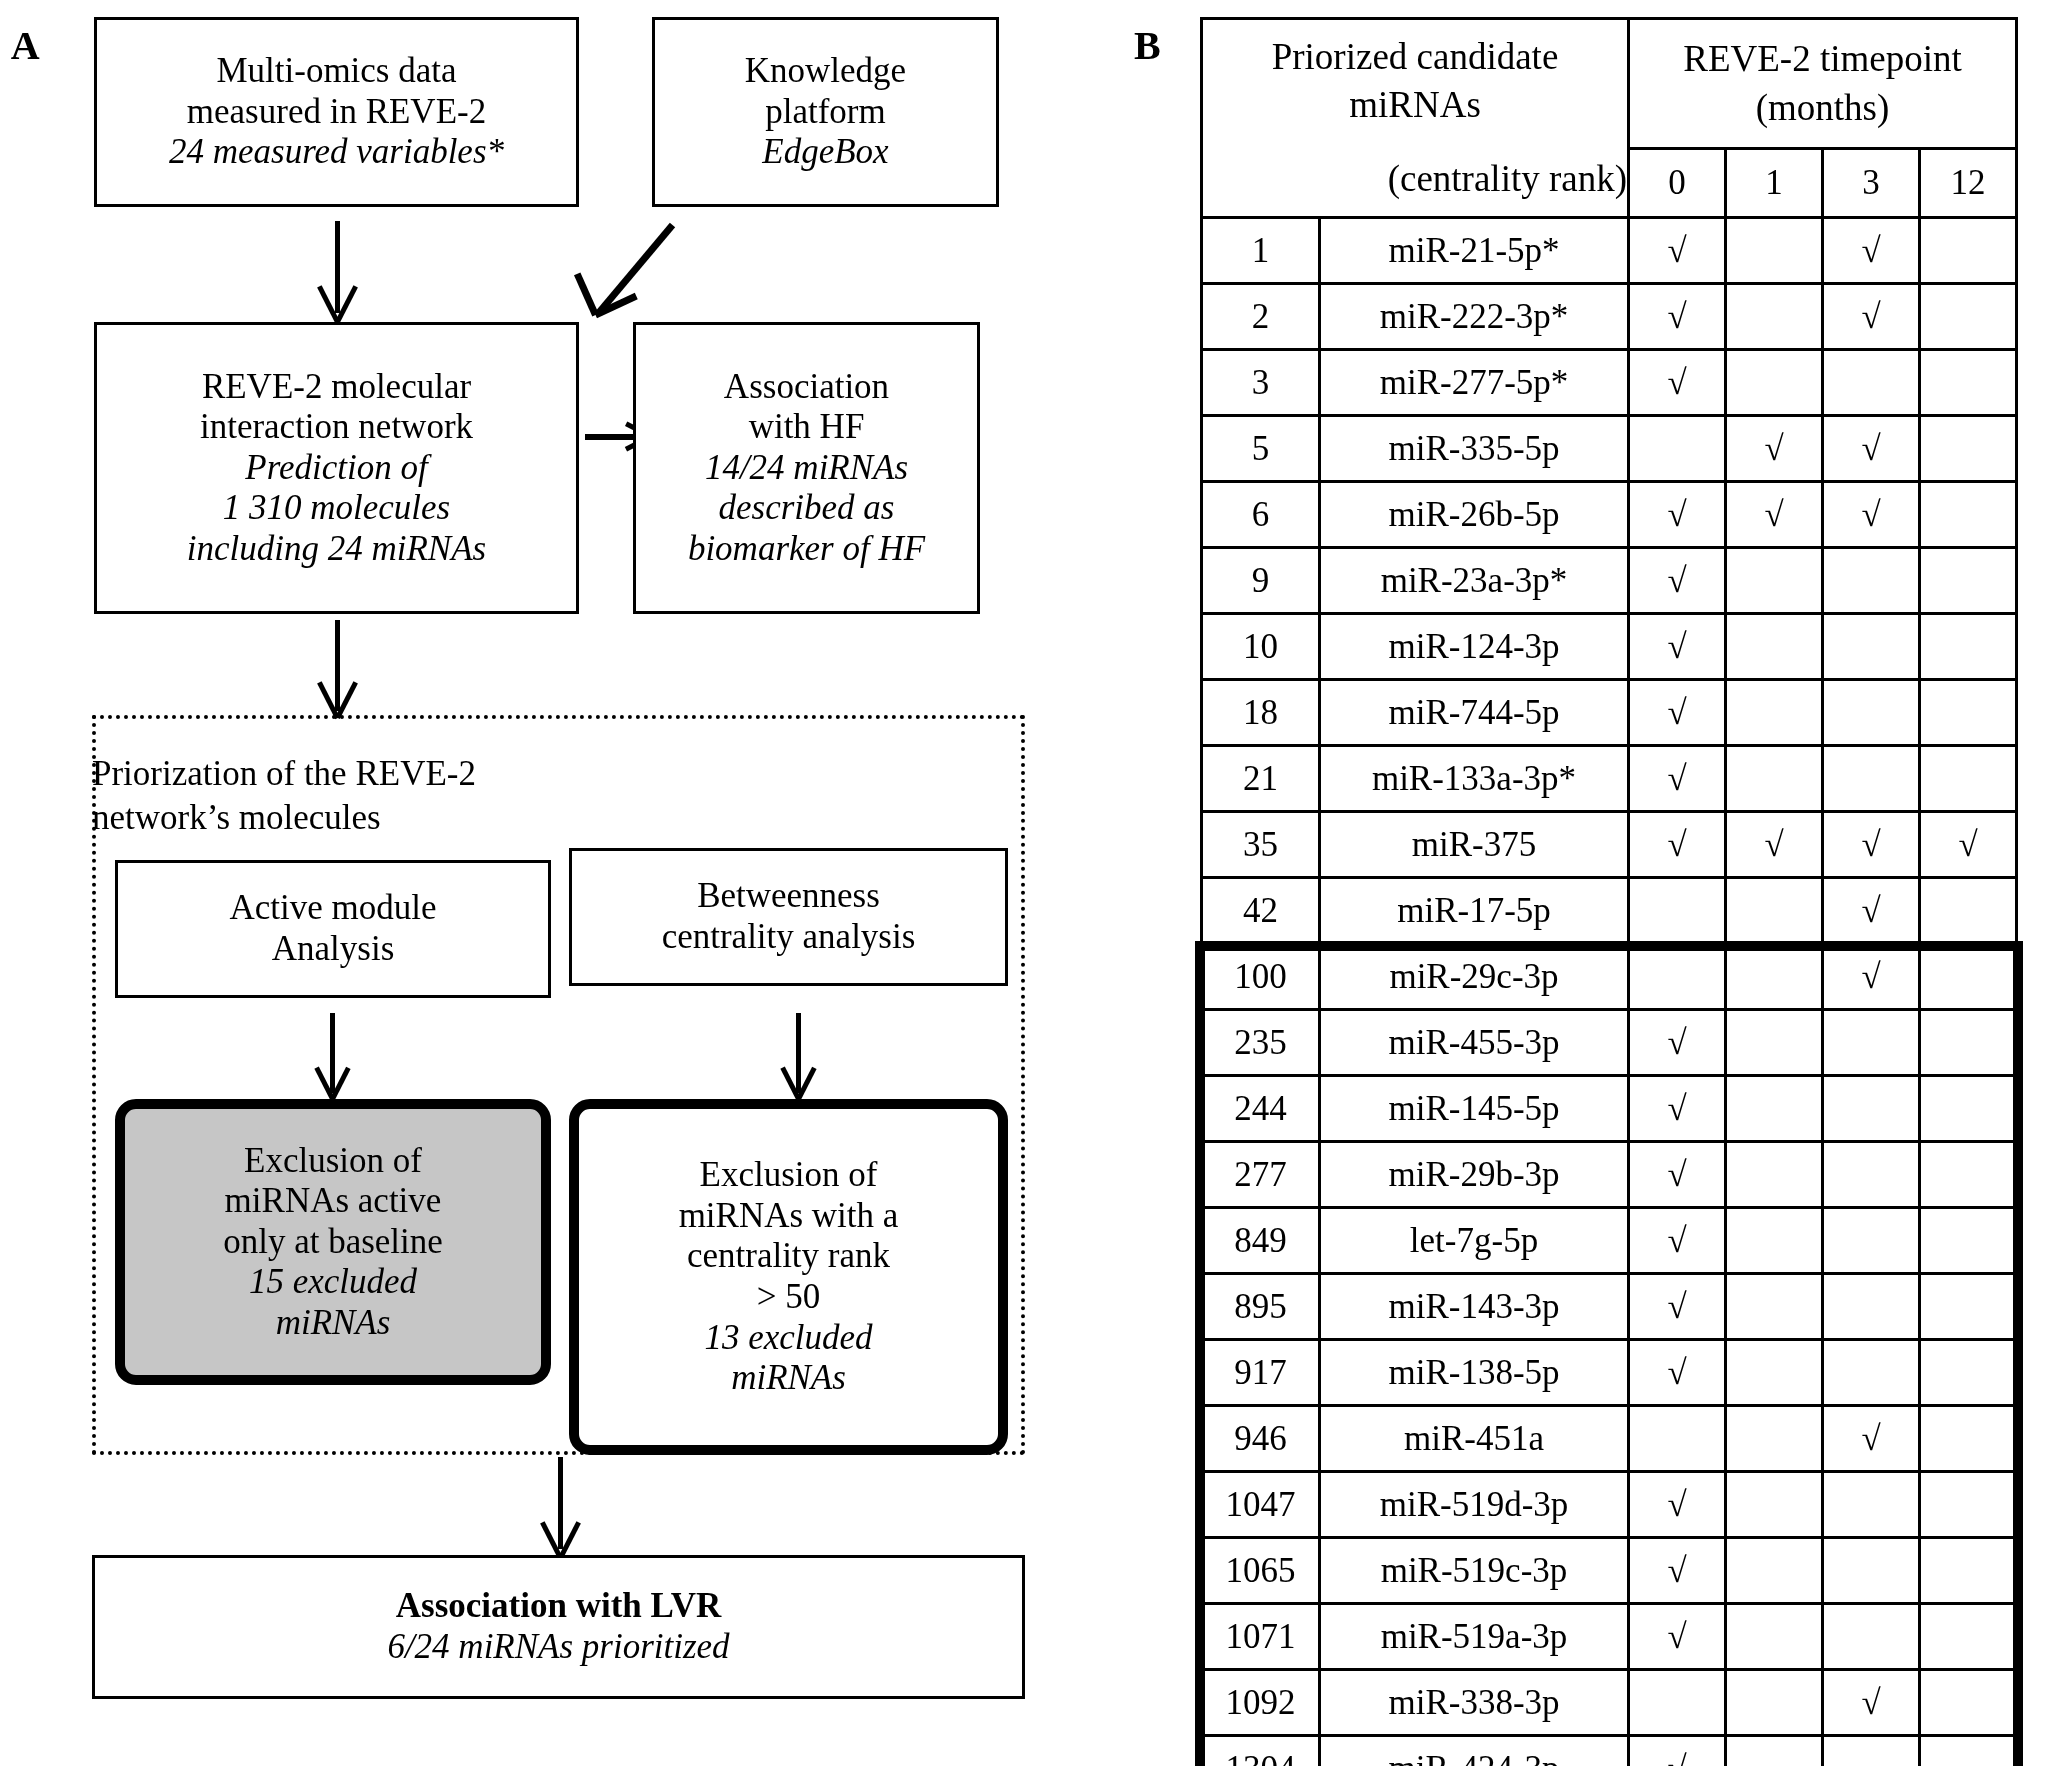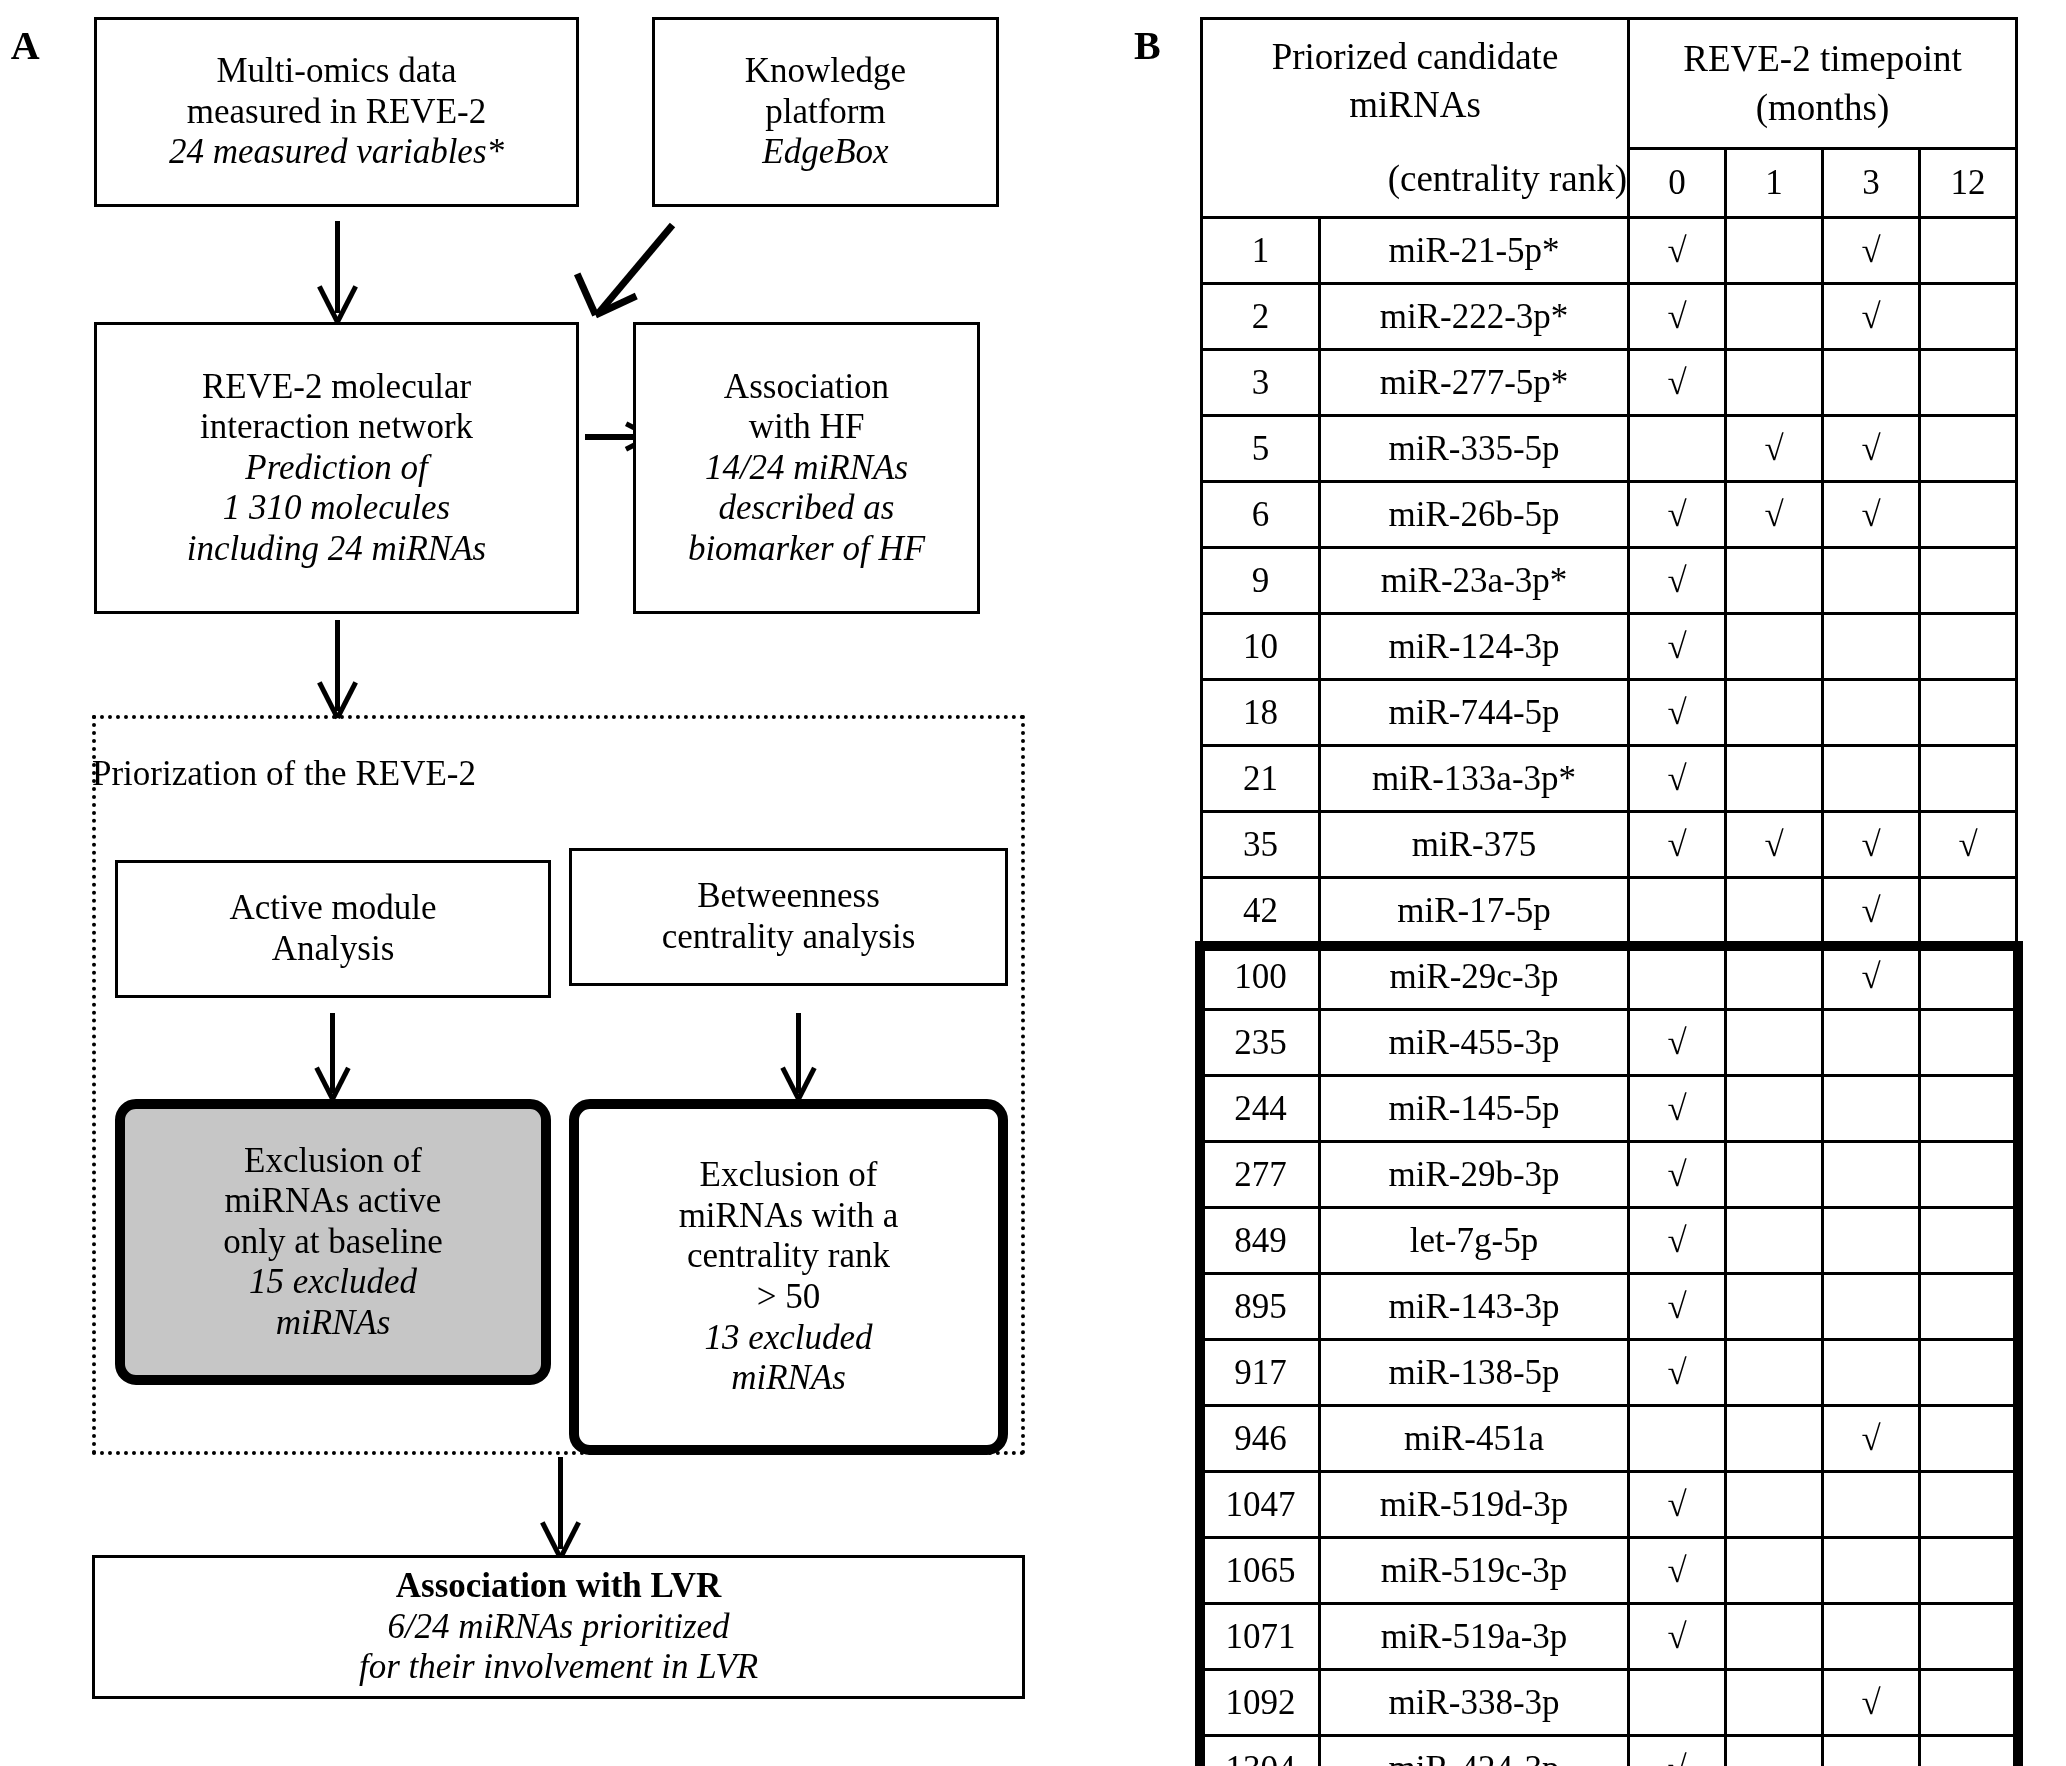--- a/index.html
+++ b/index.html
@@ -104,20 +104,21 @@
 <div class="arrow-v" style="left:307px;top:620px;width:61px;height:98px;">
   <div class="shaft" style="height:91px;"></div>
   <div class="headl" style="height:40px;"></div>
   <div class="headr" style="height:40px;"></div>
 </div>
 
 <div class="dotted-box" style="left:92px;top:715px;width:933px;height:740px;"></div>
 
 <div class="dotted-title" style="left:92px;top:752px;width:933px;">
   <span style="display:block;">Priorization of the REVE-2</span>
+  <span style="display:block;">network’s molecules</span>
 </div>
 
 <div class="box box-thin" style="left:115px;top:860px;width:436px;height:138px;">
   <span class="ln">Active module</span>
   <span class="ln">Analysis</span>
 </div>
 
 <div class="box box-thin" style="left:569px;top:848px;width:439px;height:138px;">
   <span class="ln">Betweenness</span>
   <span class="ln">centrality analysis</span>
@@ -154,21 +155,20 @@
 
 <div class="arrow-v" style="left:530px;top:1457px;width:61px;height:101px;">
   <div class="shaft" style="height:92px;"></div>
   <div class="headl" style="height:40px;"></div>
   <div class="headr" style="height:40px;"></div>
 </div>
 
 <div class="box box-thin" style="left:92px;top:1555px;width:933px;height:144px;">
   <span class="ln bd">Association with LVR</span>
   <span class="ln it">6/24 miRNAs prioritized</span>
-  <span class="ln it">for their involvement in LVR</span>
 </div>
 
 <div class="panel-label" style="left:1134px;top:21.5px;">B</div>
 
 <table id="tableB" style="left:1200px;top:17px;width:815px;">
   <colgroup>
     <col style="width:118px">
       <col style="width:309px">
     <col style="width:97px">
       <col style="width:97px">

